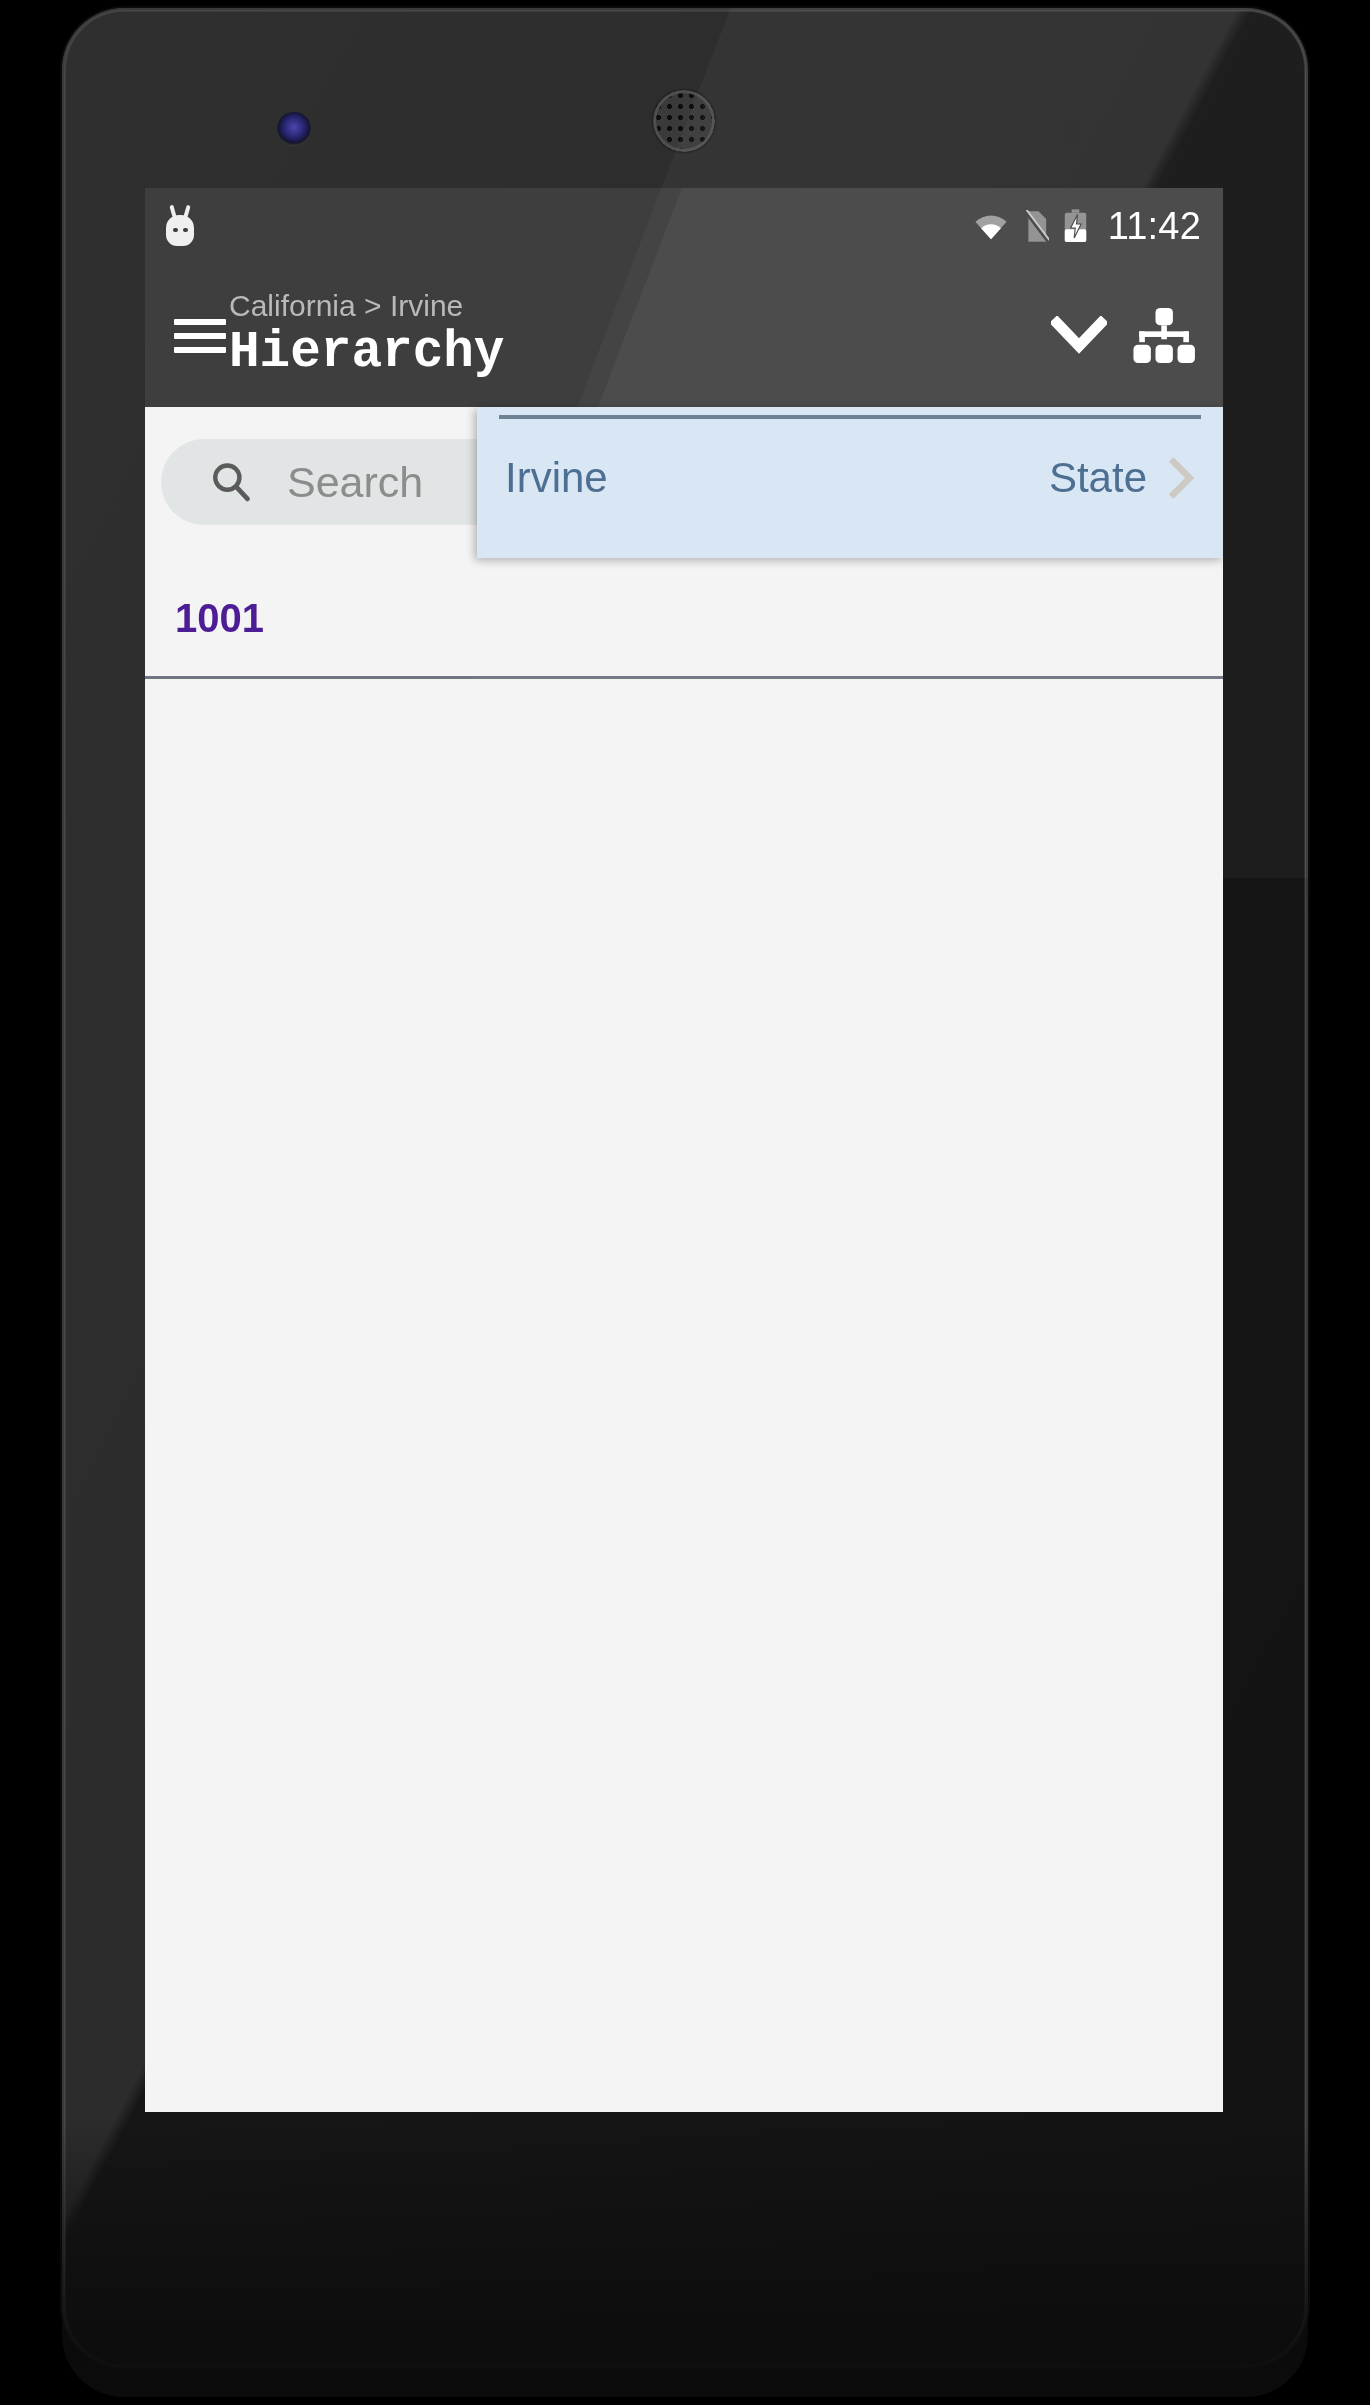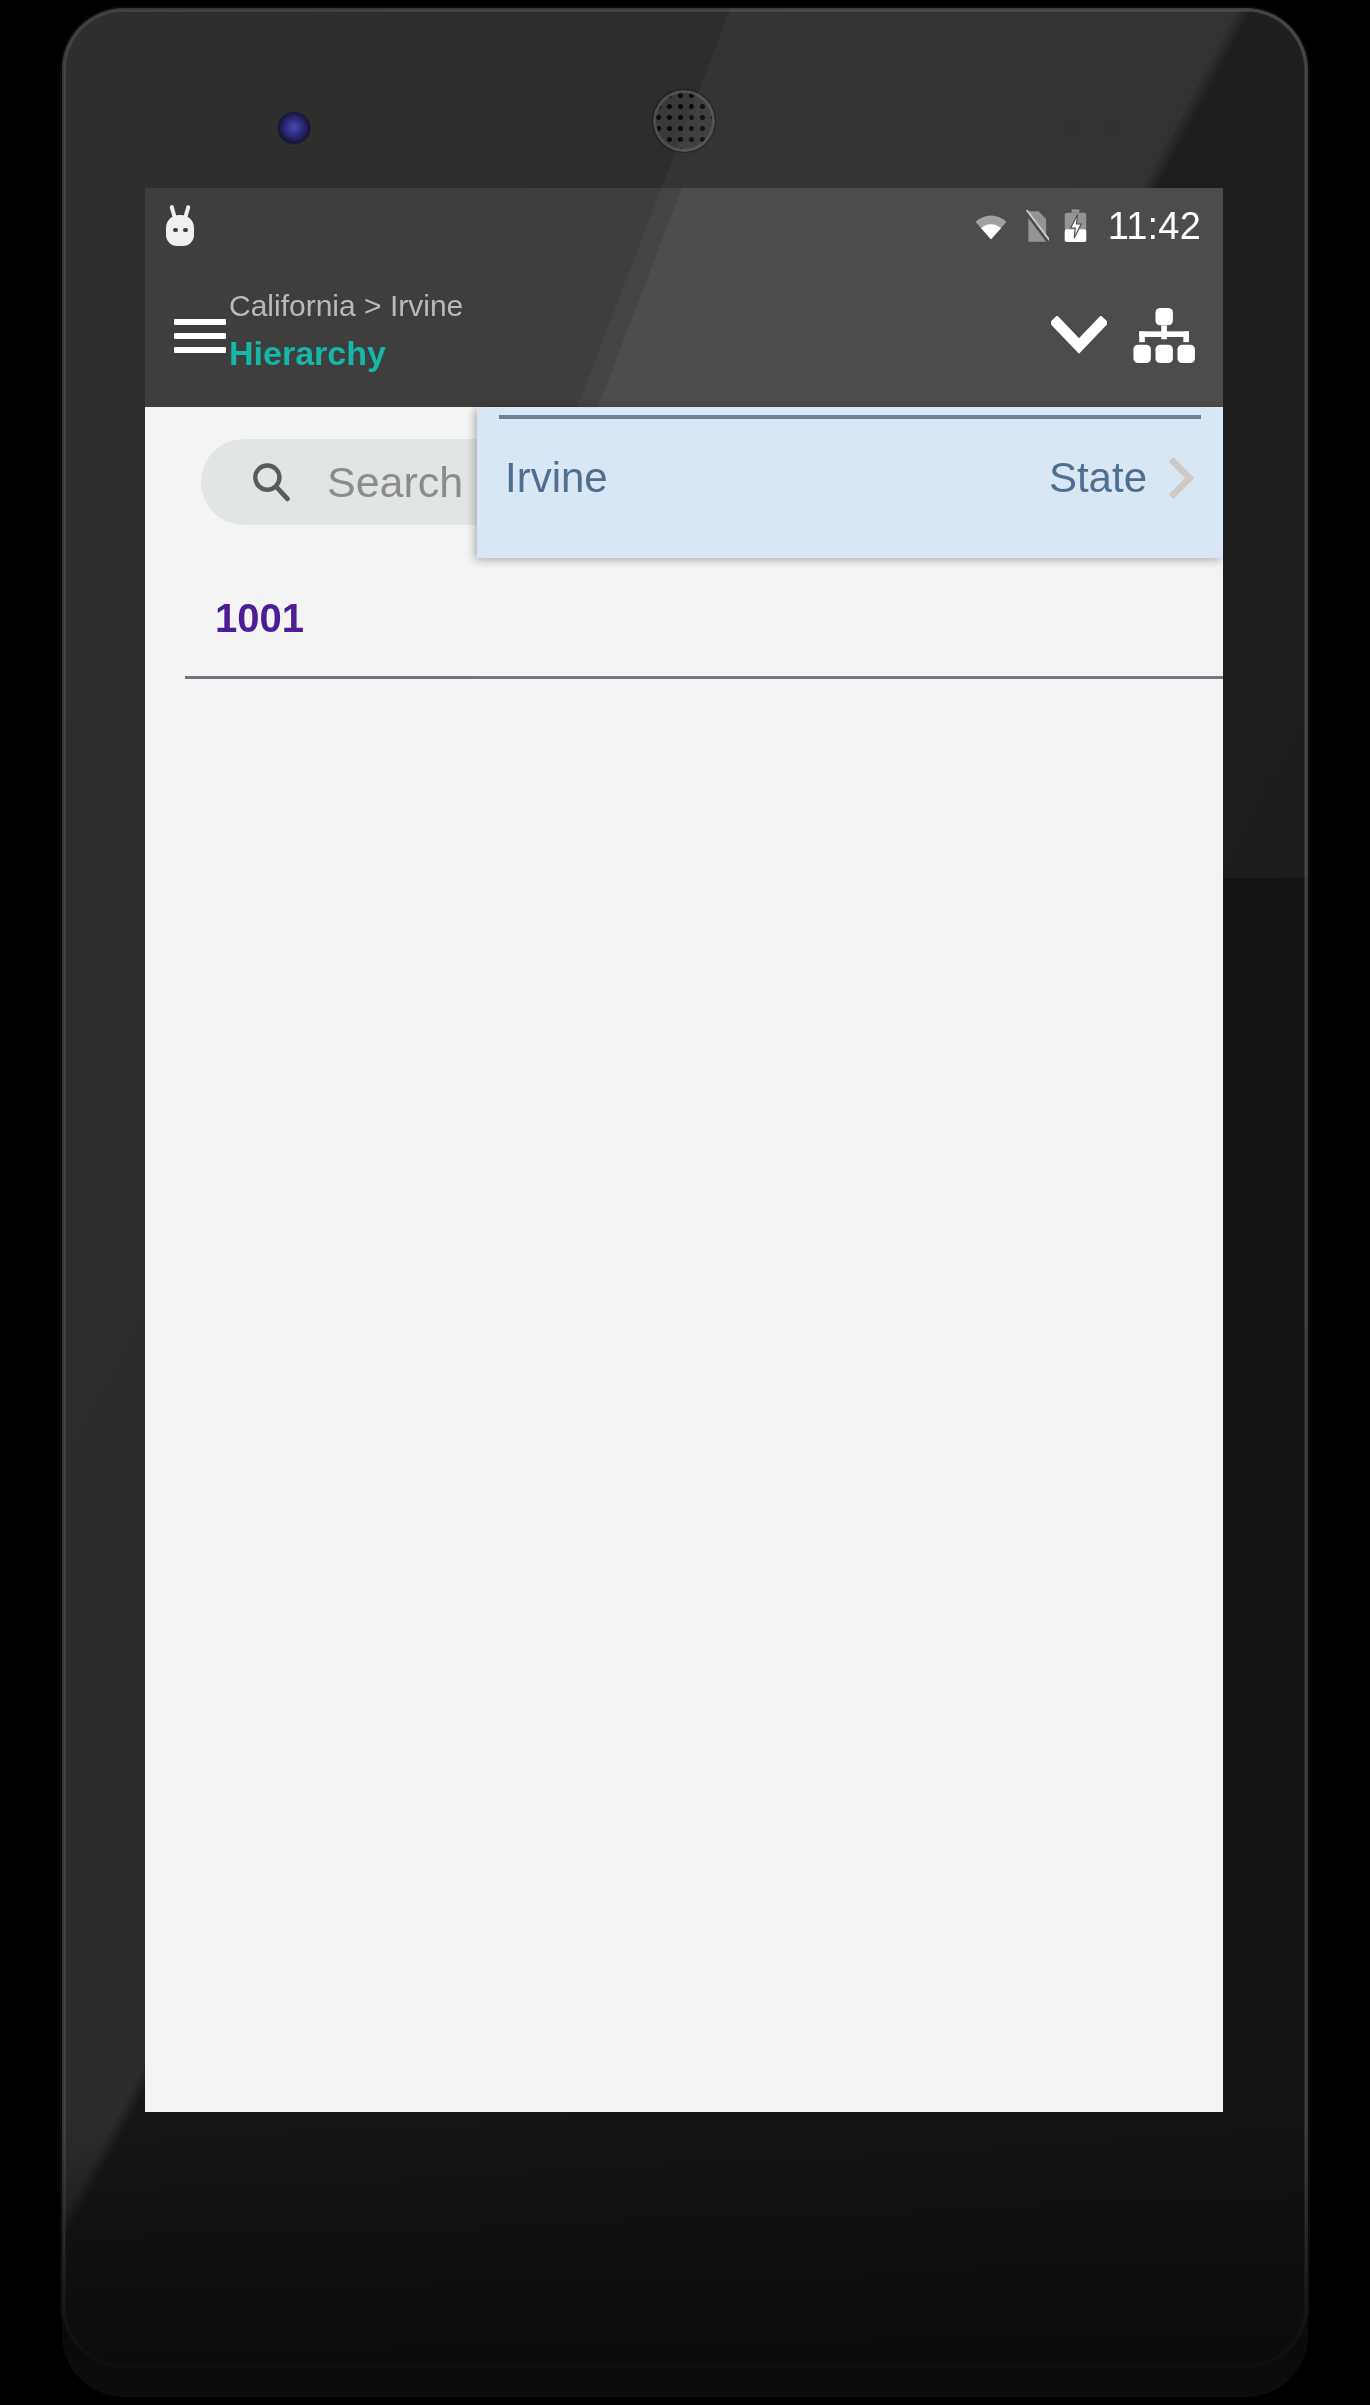--- a/index.html
+++ b/index.html
@@ -211,25 +211,25 @@
     flex: 1;
     margin-top: -4px;
   }
   .subtitle {
     color: #b9b9b9;
     font-size: 30px;
     line-height: 38px;
     font-family: "Liberation Sans", sans-serif;
   }
   .title {
-    color: #14b8a6;
-    font-size: 34px;
+    color: #ffffff;
+    font-size: 51px;
     font-weight: bold;
     line-height: 56px;
-    font-family: Liberation Sans, sans-serif;
+    font-family: Liberation Mono, monospace;
   }
   .bar-actions {
     display: flex;
     align-items: center;
     gap: 24px;
     flex: none;
     margin-right: 4px;
   }
   .icon-chevron-down { width: 56px; height: 40px; display: block; cursor: pointer; }
   .icon-hierarchy { width: 66px; height: 58px; display: block; cursor: pointer; }
@@ -252,21 +252,20 @@
     background: rgba(255,255,255,0.045);
     transform: skewX(-21deg);
     transform-origin: top left;
   }
 
   
   .content {
     position: relative;
     height: 1705px;
     background: #f4f4f4;
-    padding-left: 40px;
   }
   .search-wrap {
     padding: 32px 0 0 16px;
   }
   .search-pill {
     width: 1010px;
     height: 86px;
     border-radius: 43px;
     background: #e2e5e5;
     display: flex;

